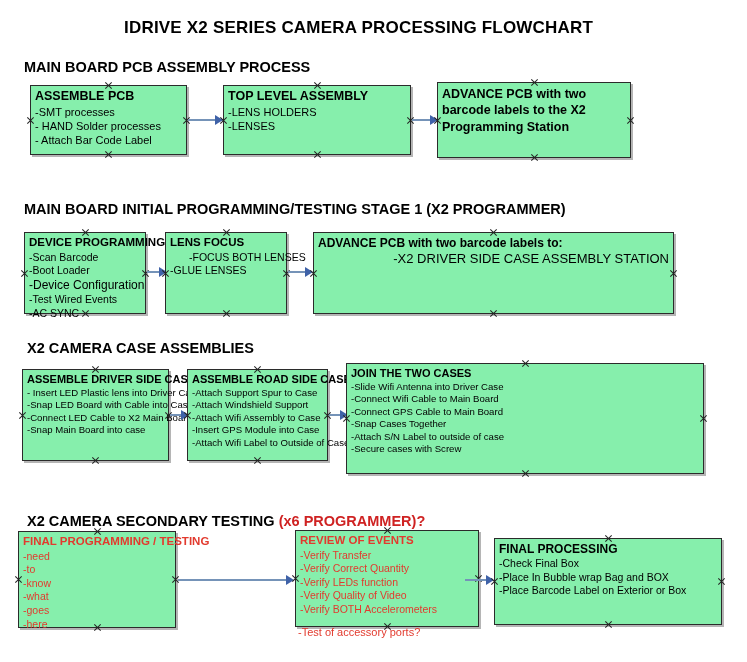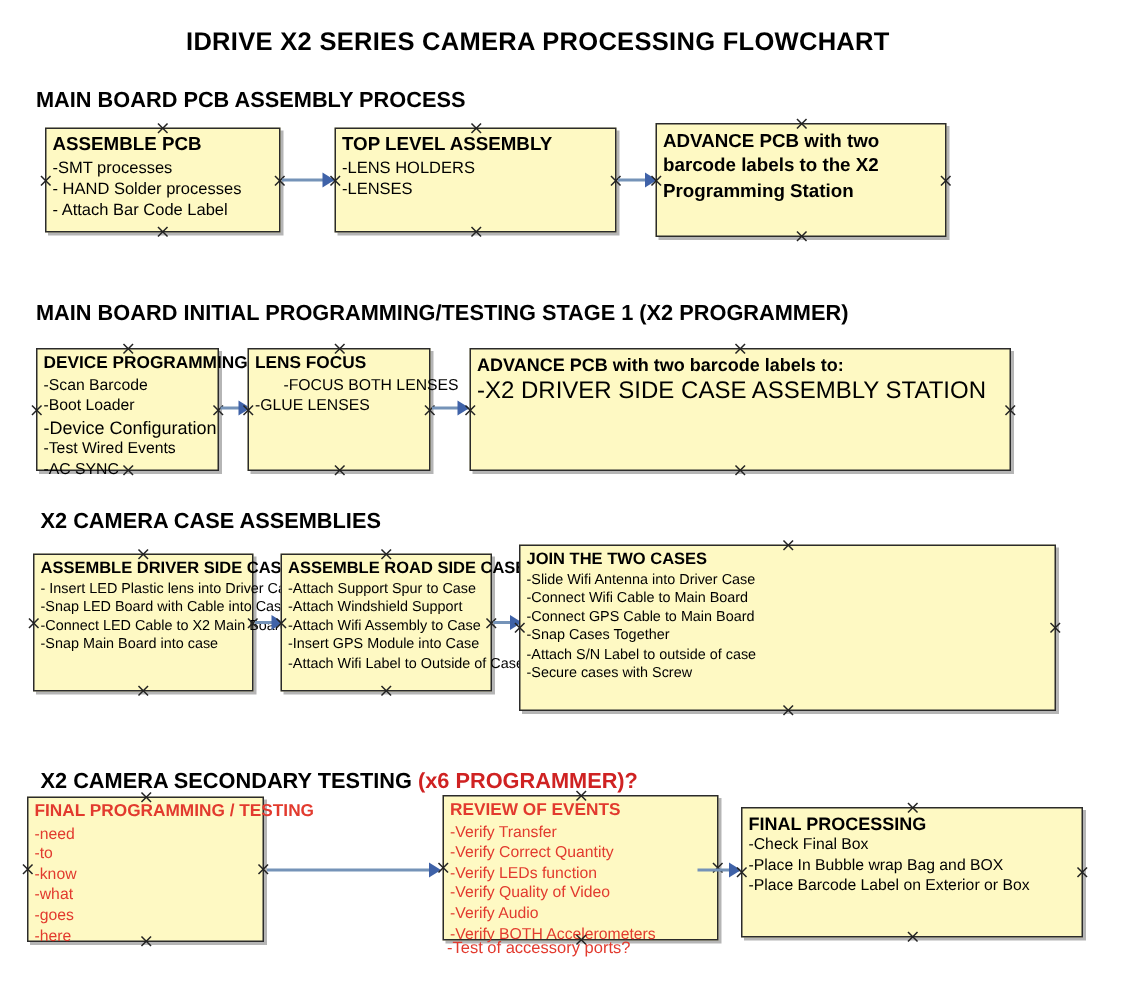--- a/index.html
+++ b/index.html
@@ -26,21 +26,21 @@
     font-size:14.5px;
     font-weight:bold;
     color:#000000;
     white-space:nowrap;
   }
   .section-title .accent{color:#cf2222;}
 
   .node{
     position:absolute;
     box-sizing:border-box;
-    background:#fef9c3;
+    background:#86efac;
     border:1px solid #2b2b2b;
     box-shadow:2px 2px 0 rgba(120,120,120,0.55);
     padding:3px 4px 2px 4px;
     overflow:visible;
   }
   .node .hdr{
     font-size:12.5px;
     font-weight:bold;
     color:#000000;
     line-height:1.18;
@@ -166,21 +166,21 @@
 
   <div class="conn" style="left:288px;top:271px;width:24px;"></div>
   <div class="arrow" style="left:305px;top:267px;"></div>
 
   <div class="node" style="left:313px;top:232px;width:361px;height:82px;">
     <div class="hx t"></div>
     <div class="hx b"></div>
     <div class="hx l"></div>
     <div class="hx r"></div>
     <div class="hdr" style="font-size:12px;">ADVANCE PCB with two barcode labels to:</div>
-    <div class="line" style="font-size:16px;">-X2 DRIVER  SIDE  CASE  ASSEMBLY STATION</div>
+    <div class="line" style="font-size:13px;text-align:right;">-X2 DRIVER  SIDE  CASE  ASSEMBLY STATION</div>
   </div>
 
   <div class="section-title" style="left:27px;top:340px;">
     <span>X2 CAMERA CASE ASSEMBLIES</span>
   </div>
 
   <div class="node" style="left:22px;top:369px;width:147px;height:92px;">
     <div class="hx t"></div>
     <div class="hx b"></div>
     <div class="hx l"></div>
@@ -249,21 +249,20 @@
   <div class="node red" style="left:295px;top:530px;width:184px;height:97px;">
     <div class="hx t"></div>
     <div class="hx b"></div>
     <div class="hx l"></div>
     <div class="hx r"></div>
     <div class="hdr" style="font-size:11.5px;">REVIEW OF EVENTS</div>
     <div class="line" style="font-size:10.5px;">-Verify Transfer</div>
     <div class="line" style="font-size:10.5px;">-Verify Correct Quantity</div>
     <div class="line" style="font-size:10.5px;">-Verify LEDs function</div>
     <div class="line" style="font-size:10.5px;">-Verify Quality of Video</div>
-    <div class="line" style="font-size:10.5px;">-Verify Audio</div>
     <div class="line" style="font-size:10.5px;">-Verify BOTH Accelerometers</div>
   </div>
 
   <div class="overflow-note" style="left:298px;top:626px;">-Test of accessory ports?</div>
 
   <div class="conn" style="left:465px;top:579px;width:28px;"></div>
   <div class="arrow" style="left:486px;top:575px;"></div>
 
   <div class="node" style="left:494px;top:538px;width:228px;height:87px;">
     <div class="hx t"></div>

